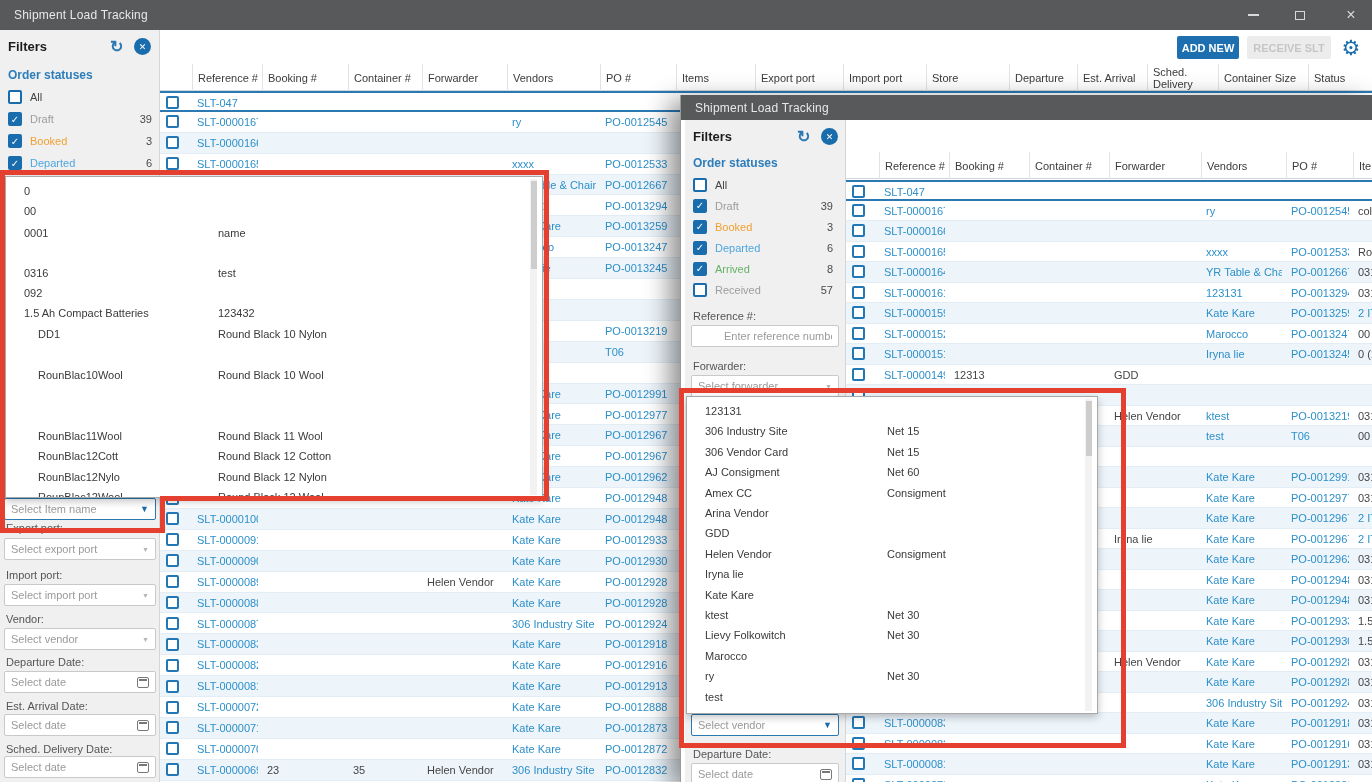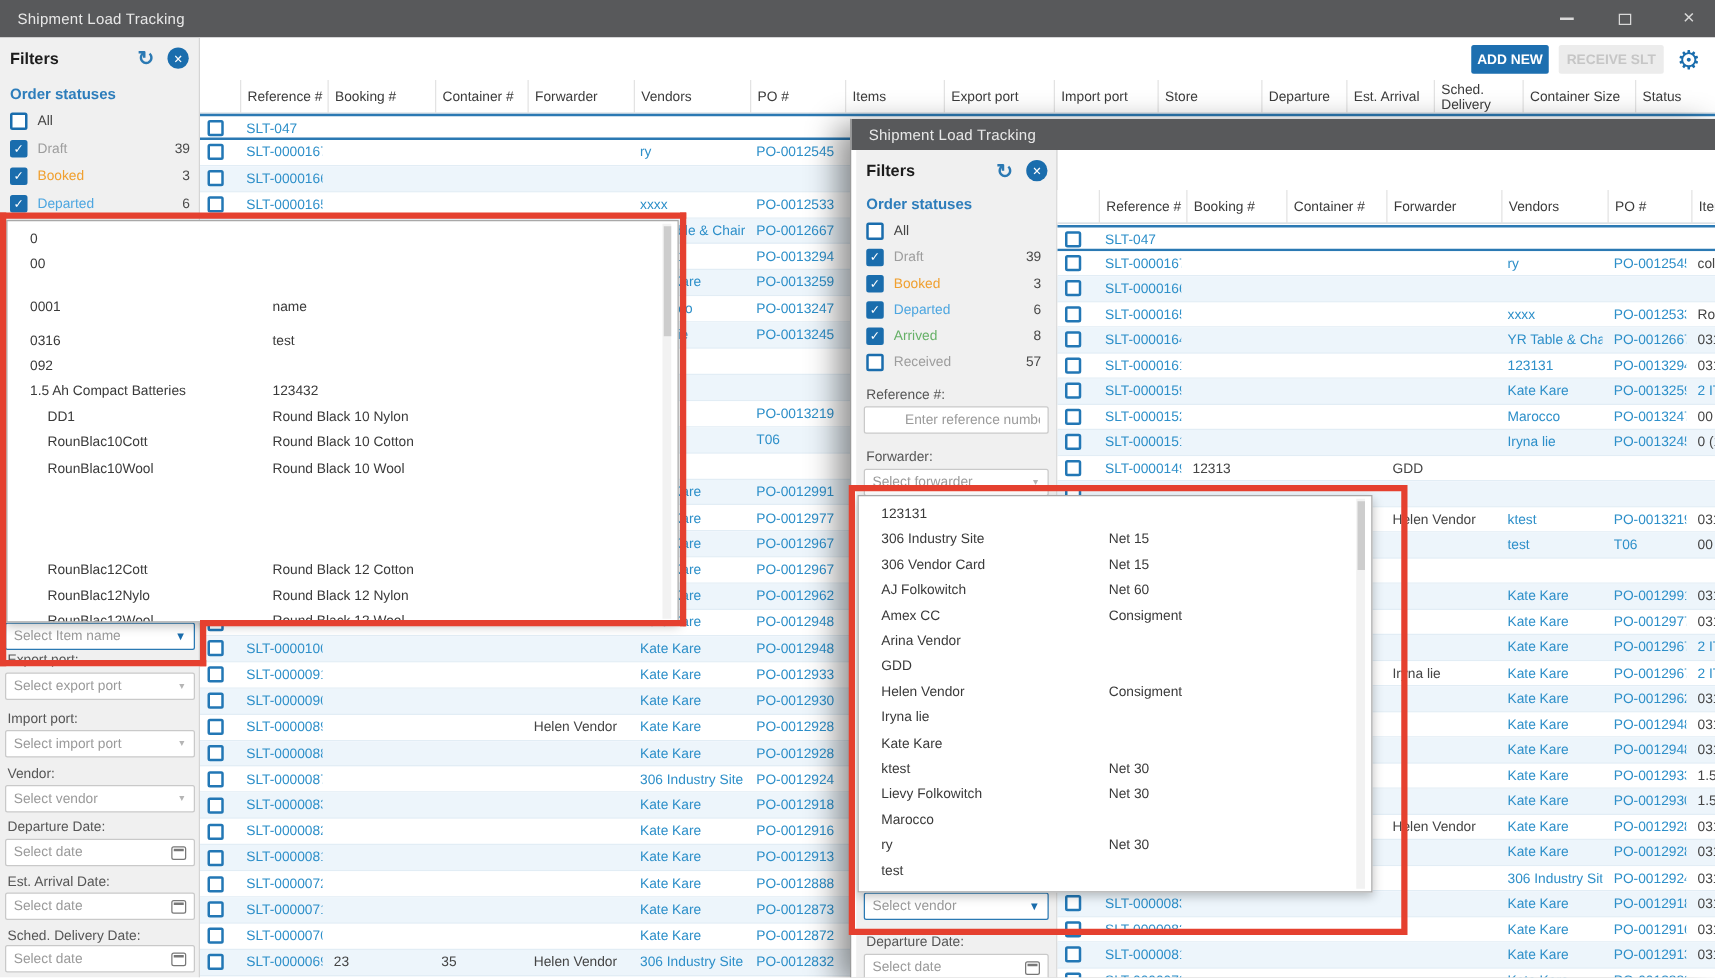--- a/index.html
+++ b/index.html
@@ -392,46 +392,46 @@
     </div>
 </div>
 
 <div id="dd1" class="ddpanel abs" style="left:5px;top:176px;width:538px;height:322px;z-index:5;">
     <div class="dditem" style="position: absolute; box-sizing: border-box; left: 0px; top: 4px; width: 520px; height: 20.4px;">
       <div class="ddname" style="position: absolute; box-sizing: border-box; left: 18px; line-height: 20.4px;">0</div>
     </div>
     <div class="dditem" style="position: absolute; box-sizing: border-box; left: 0px; top: 24.4px; width: 520px; height: 20.4px;">
       <div class="ddname" style="position: absolute; box-sizing: border-box; left: 18px; line-height: 20.4px;">00</div>
     </div>
-    <div class="dditem" style="position: absolute; box-sizing: border-box; left: 0px; top: 59px; width: 520px; height: 20.4px;">
+    <div class="dditem" style="position: absolute; box-sizing: border-box; left: 0px; top: 46px; width: 520px; height: 20.4px;">
       <div class="ddname" style="position: absolute; box-sizing: border-box; left: 18px; line-height: 20.4px;">0001</div>
       <div class="dddesc" style="position: absolute; box-sizing: border-box; left: 212px; line-height: 20.4px;">name</div>
     </div>
     <div class="dditem" style="position: absolute; box-sizing: border-box; left: 0px; top: 85.6px; width: 520px; height: 20.4px;">
       <div class="ddname" style="position: absolute; box-sizing: border-box; left: 18px; line-height: 20.4px;">0316</div>
       <div class="dddesc" style="position: absolute; box-sizing: border-box; left: 212px; line-height: 20.4px;">test</div>
     </div>
     <div class="dditem" style="position: absolute; box-sizing: border-box; left: 0px; top: 106px; width: 520px; height: 20.4px;">
       <div class="ddname" style="position: absolute; box-sizing: border-box; left: 18px; line-height: 20.4px;">092</div>
     </div>
     <div class="dditem" style="position: absolute; box-sizing: border-box; left: 0px; top: 126.4px; width: 520px; height: 20.4px;">
       <div class="ddname" style="position: absolute; box-sizing: border-box; left: 18px; line-height: 20.4px;">1.5 Ah Compact Batteries</div>
       <div class="dddesc" style="position: absolute; box-sizing: border-box; left: 212px; line-height: 20.4px;">123432</div>
     </div>
     <div class="dditem" style="position: absolute; box-sizing: border-box; left: 0px; top: 146.8px; width: 520px; height: 20.4px;">
       <div class="ddname" style="position: absolute; box-sizing: border-box; left: 32px; line-height: 20.4px;">DD1</div>
       <div class="dddesc" style="position: absolute; box-sizing: border-box; left: 212px; line-height: 20.4px;">Round Black 10 Nylon</div>
     </div>
-    <div class="dditem" style="position: absolute; box-sizing: border-box; left: 0px; top: 167.2px; width: 520px; height: 20.4px;">
-      <div class="ddname" style="position: absolute; box-sizing: border-box; left: 32px; line-height: 20.4px;">RounBlac10Cott</div>
-      <div class="dddesc" style="position: absolute; box-sizing: border-box; left: 212px; line-height: 20.4px;">Round Black 10 Cotton</div>
-    </div>
     <div class="dditem" style="position: absolute; box-sizing: border-box; left: 0px; top: 187.6px; width: 520px; height: 20.4px;">
       <div class="ddname" style="position: absolute; box-sizing: border-box; left: 32px; line-height: 20.4px;">RounBlac10Wool</div>
       <div class="dddesc" style="position: absolute; box-sizing: border-box; left: 212px; line-height: 20.4px;">Round Black 10 Wool</div>
+    </div>
+    <div class="dditem" style="position: absolute; box-sizing: border-box; left: 0px; top: 248.8px; width: 520px; height: 20.4px;">
+      <div class="ddname" style="position: absolute; box-sizing: border-box; left: 32px; line-height: 20.4px;">RounBlac11Wool</div>
+      <div class="dddesc" style="position: absolute; box-sizing: border-box; left: 212px; line-height: 20.4px;">Round Black 11 Wool</div>
     </div>
     <div class="dditem" style="position: absolute; box-sizing: border-box; left: 0px; top: 269.2px; width: 520px; height: 20.4px;">
       <div class="ddname" style="position: absolute; box-sizing: border-box; left: 32px; line-height: 20.4px;">RounBlac12Cott</div>
       <div class="dddesc" style="position: absolute; box-sizing: border-box; left: 212px; line-height: 20.4px;">Round Black 12 Cotton</div>
     </div>
     <div class="dditem" style="position: absolute; box-sizing: border-box; left: 0px; top: 289.6px; width: 520px; height: 20.4px;">
       <div class="ddname" style="position: absolute; box-sizing: border-box; left: 32px; line-height: 20.4px;">RounBlac12Nylo</div>
       <div class="dddesc" style="position: absolute; box-sizing: border-box; left: 212px; line-height: 20.4px;">Round Black 12 Nylon</div>
     </div>
     <div class="dditem" style="position: absolute; box-sizing: border-box; left: 0px; top: 310px; width: 520px; height: 20.4px;">
@@ -722,21 +722,21 @@
     </div>
     <div class="dditem" style="position: absolute; box-sizing: border-box; left: 0px; top: 24.4px; width: 395px; height: 20.4px;">
       <div class="ddname" style="position: absolute; box-sizing: border-box; left: 18px; line-height: 20.4px;">306 Industry Site</div>
       <div class="dddesc" style="position: absolute; box-sizing: border-box; left: 200px; line-height: 20.4px;">Net 15</div>
     </div>
     <div class="dditem" style="position: absolute; box-sizing: border-box; left: 0px; top: 44.8px; width: 395px; height: 20.4px;">
       <div class="ddname" style="position: absolute; box-sizing: border-box; left: 18px; line-height: 20.4px;">306 Vendor Card</div>
       <div class="dddesc" style="position: absolute; box-sizing: border-box; left: 200px; line-height: 20.4px;">Net 15</div>
     </div>
     <div class="dditem" style="position: absolute; box-sizing: border-box; left: 0px; top: 65.2px; width: 395px; height: 20.4px;">
-      <div class="ddname" style="position: absolute; box-sizing: border-box; left: 18px; line-height: 20.4px;">AJ Folkowitch</div>
+      <div class="ddname" style="position: absolute; box-sizing: border-box; left: 18px; line-height: 20.4px;">AJ Consigment</div>
       <div class="dddesc" style="position: absolute; box-sizing: border-box; left: 200px; line-height: 20.4px;">Net 60</div>
     </div>
     <div class="dditem" style="position: absolute; box-sizing: border-box; left: 0px; top: 85.6px; width: 395px; height: 20.4px;">
       <div class="ddname" style="position: absolute; box-sizing: border-box; left: 18px; line-height: 20.4px;">Amex CC</div>
       <div class="dddesc" style="position: absolute; box-sizing: border-box; left: 200px; line-height: 20.4px;">Consigment</div>
     </div>
     <div class="dditem" style="position: absolute; box-sizing: border-box; left: 0px; top: 106px; width: 395px; height: 20.4px;">
       <div class="ddname" style="position: absolute; box-sizing: border-box; left: 18px; line-height: 20.4px;">Arina Vendor</div>
     </div>
     <div class="dditem" style="position: absolute; box-sizing: border-box; left: 0px; top: 126.4px; width: 395px; height: 20.4px;">

